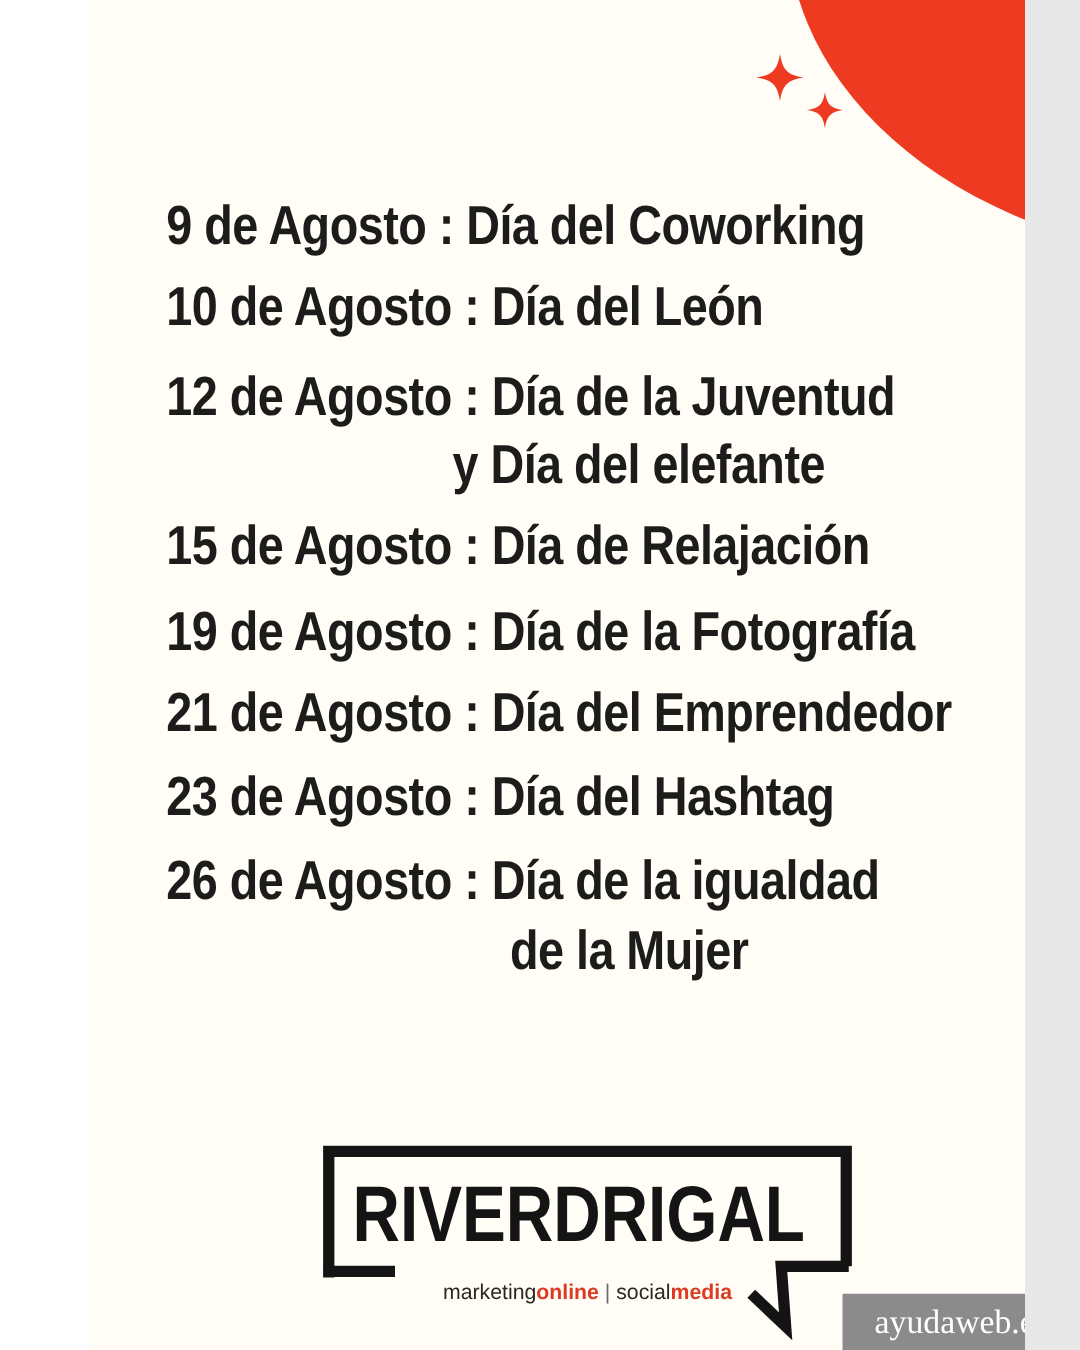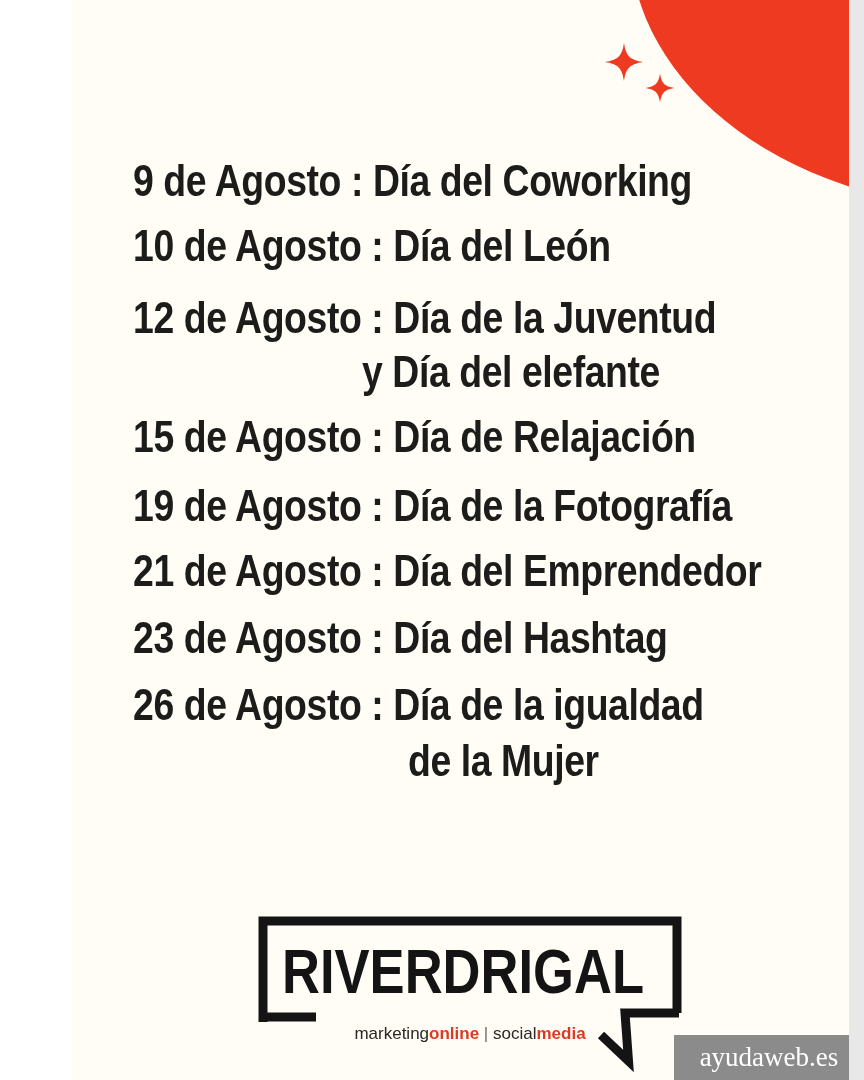--- a/index.html
+++ b/index.html
@@ -4,21 +4,20 @@
 <style>
   html, body { margin: 0; padding: 0; }
   body { background: #e8e8e8; }
   .canvas {
     position: relative;
     width: 820px;
     height: 1080px;
     overflow: hidden;
     background: #FFFDF6;
     font-family: "Liberation Sans", sans-serif;
-    padding-left: 29px;
   }
   .left-band {
     position: absolute;
     left: 0; top: 0;
     width: 72px; height: 1080px;
     background: #FFFFFF;
   }
   .corner-circle {
     position: absolute;
     left: 630px; top: -330px;

